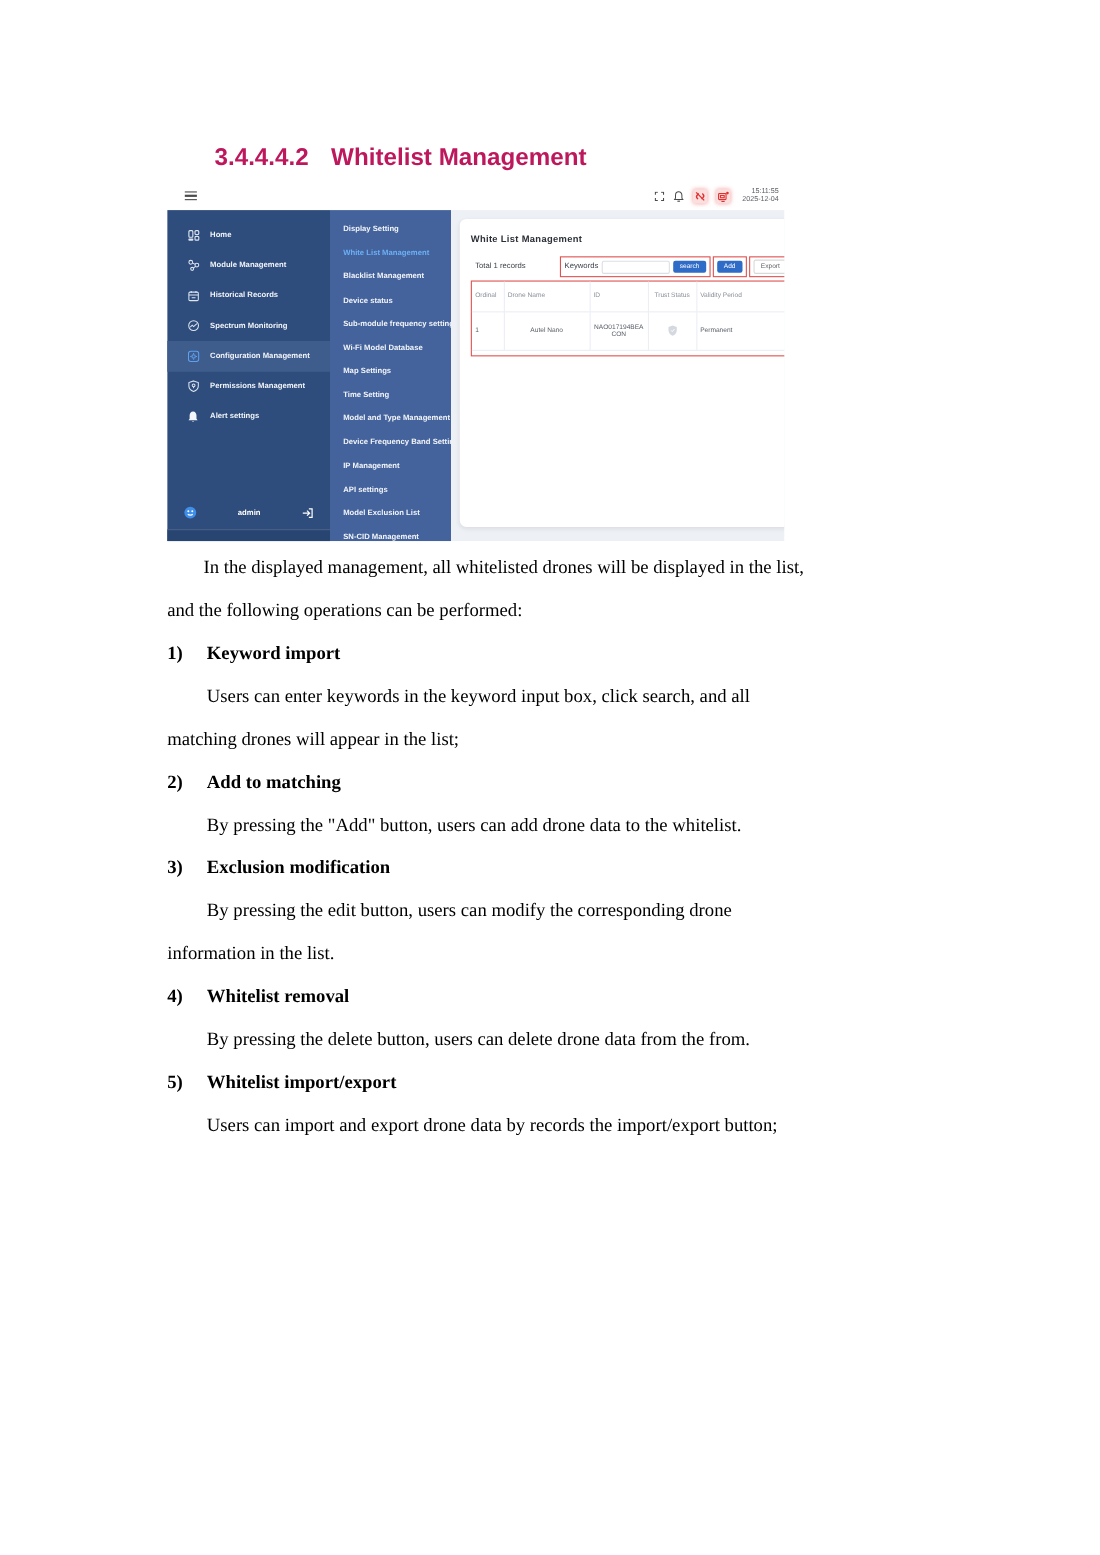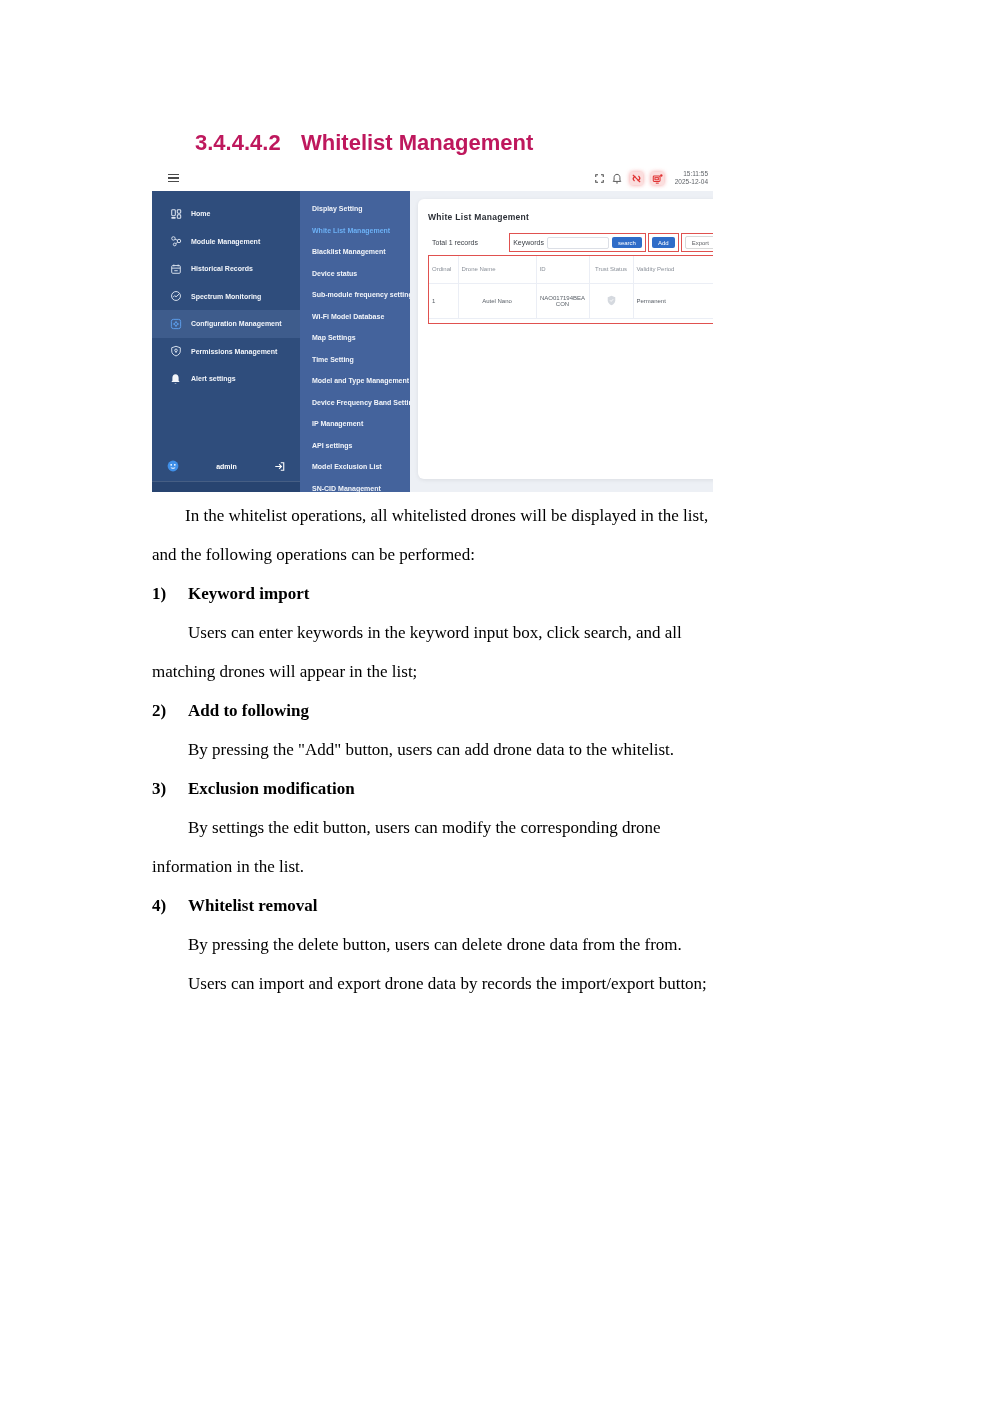--- a/index.html
+++ b/index.html
@@ -308,33 +308,34 @@
                 </tr>
               </tbody>
             </table>
           </div>
         </div>
       </main>
     </div>
   </div>
 
   <div class="doc">
-    <p class="intro">In the whitelist operations, all whitelisted drones will be displayed in the list,
+    <p class="intro">In the displayed management, all whitelisted drones will be displayed in the list,
 and the following operations can be performed:</p>
 
     <p class="item-head"><span class="inum">1)</span><span>Keyword import</span></p>
     <p class="item-body">Users can enter keywords in the keyword input box, click search, and all
 matching drones will appear in the list;</p>
 
-    <p class="item-head"><span class="inum">2)</span><span>Add to following</span></p>
+    <p class="item-head"><span class="inum">2)</span><span>Add to matching</span></p>
     <p class="item-body">By pressing the "Add" button, users can add drone data to the whitelist.</p>
 
     <p class="item-head"><span class="inum">3)</span><span>Exclusion modification</span></p>
-    <p class="item-body">By settings the edit button, users can modify the corresponding drone
+    <p class="item-body">By pressing the edit button, users can modify the corresponding drone
 information in the list.</p>
 
     <p class="item-head"><span class="inum">4)</span><span>Whitelist removal</span></p>
     <p class="item-body">By pressing the delete button, users can delete drone data from the from.</p>
 
+    <p class="item-head"><span class="inum">5)</span><span>Whitelist import/export</span></p>
     <p class="item-body">Users can import and export drone data by records the import/export button;</p>
   </div>
 
 </div>
 
 </body></html>

